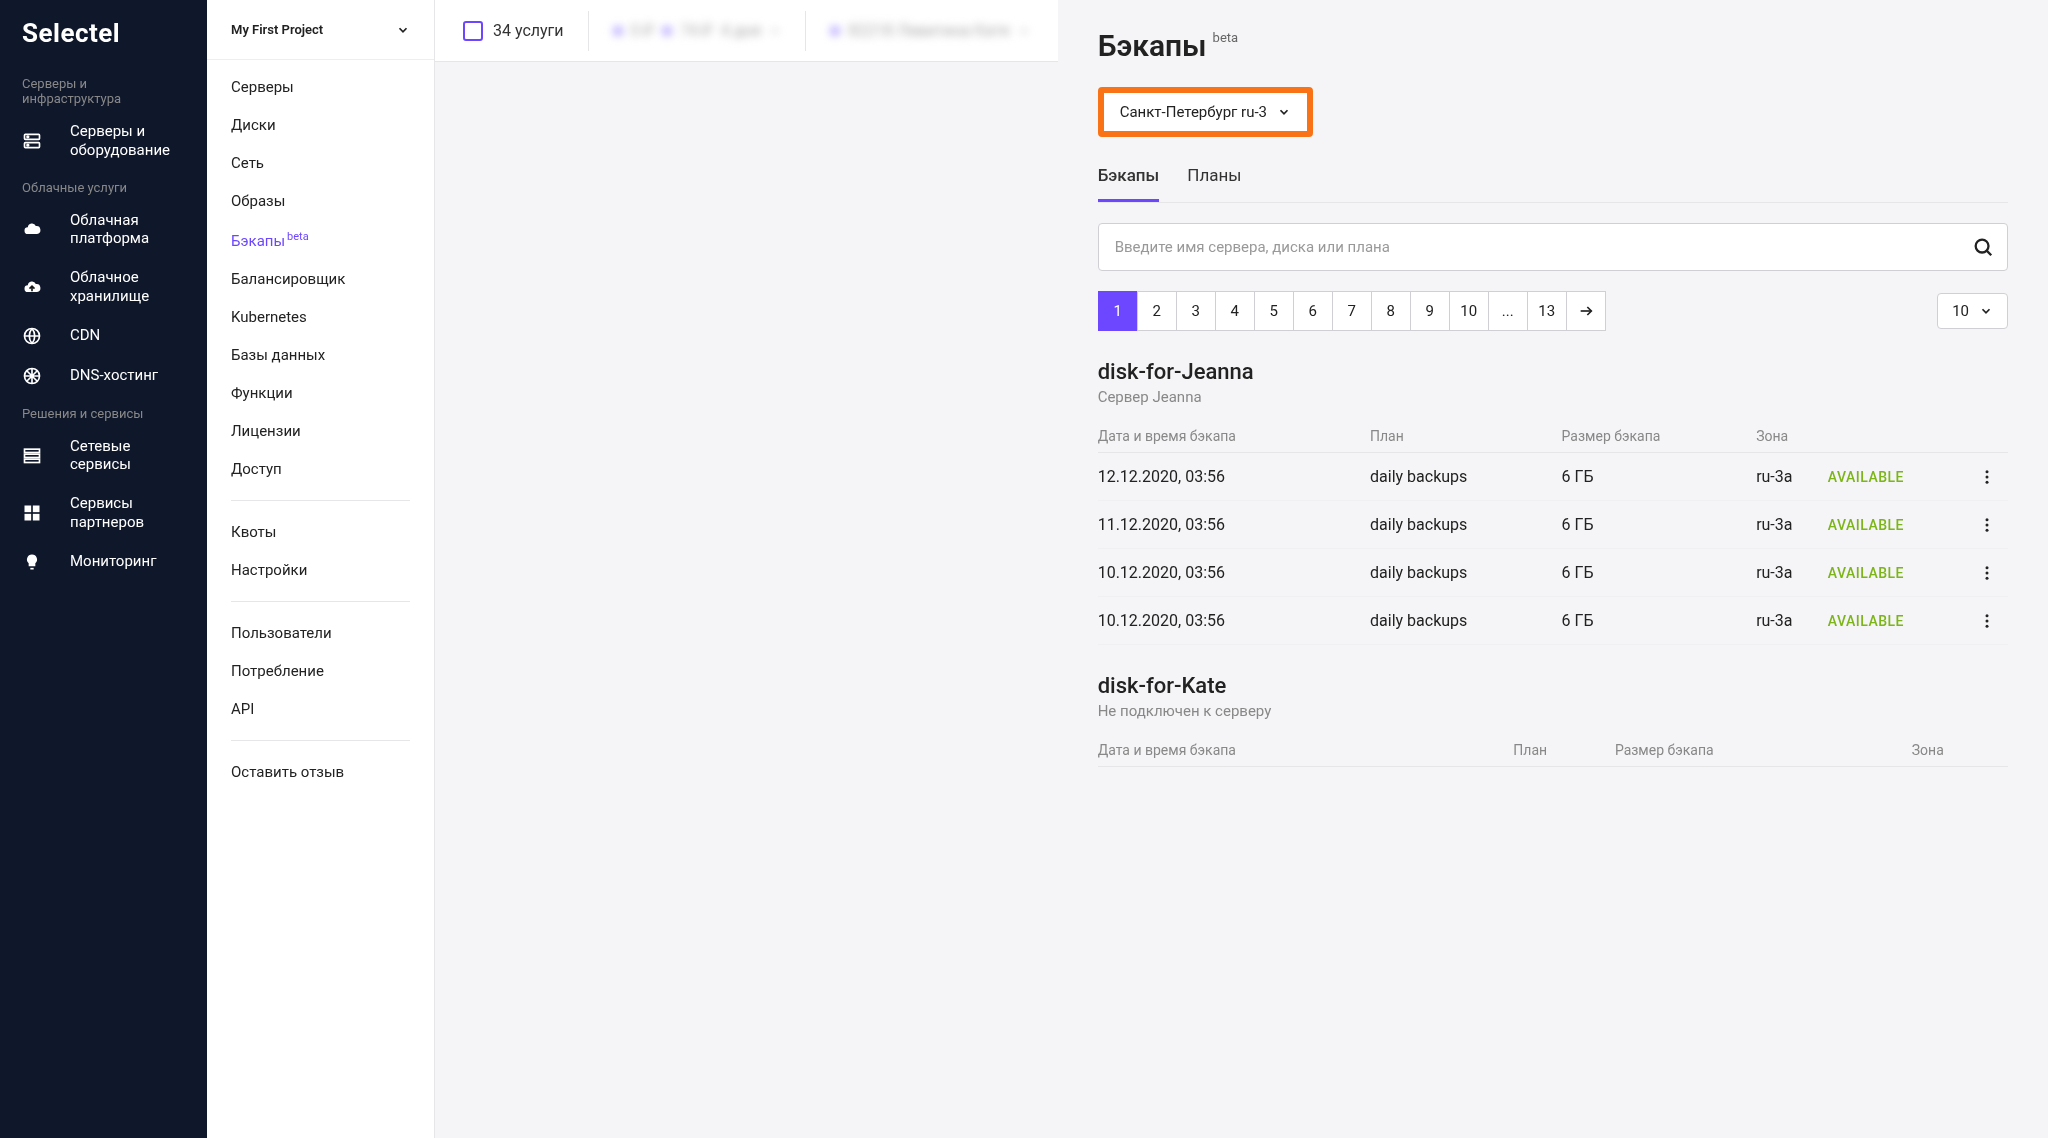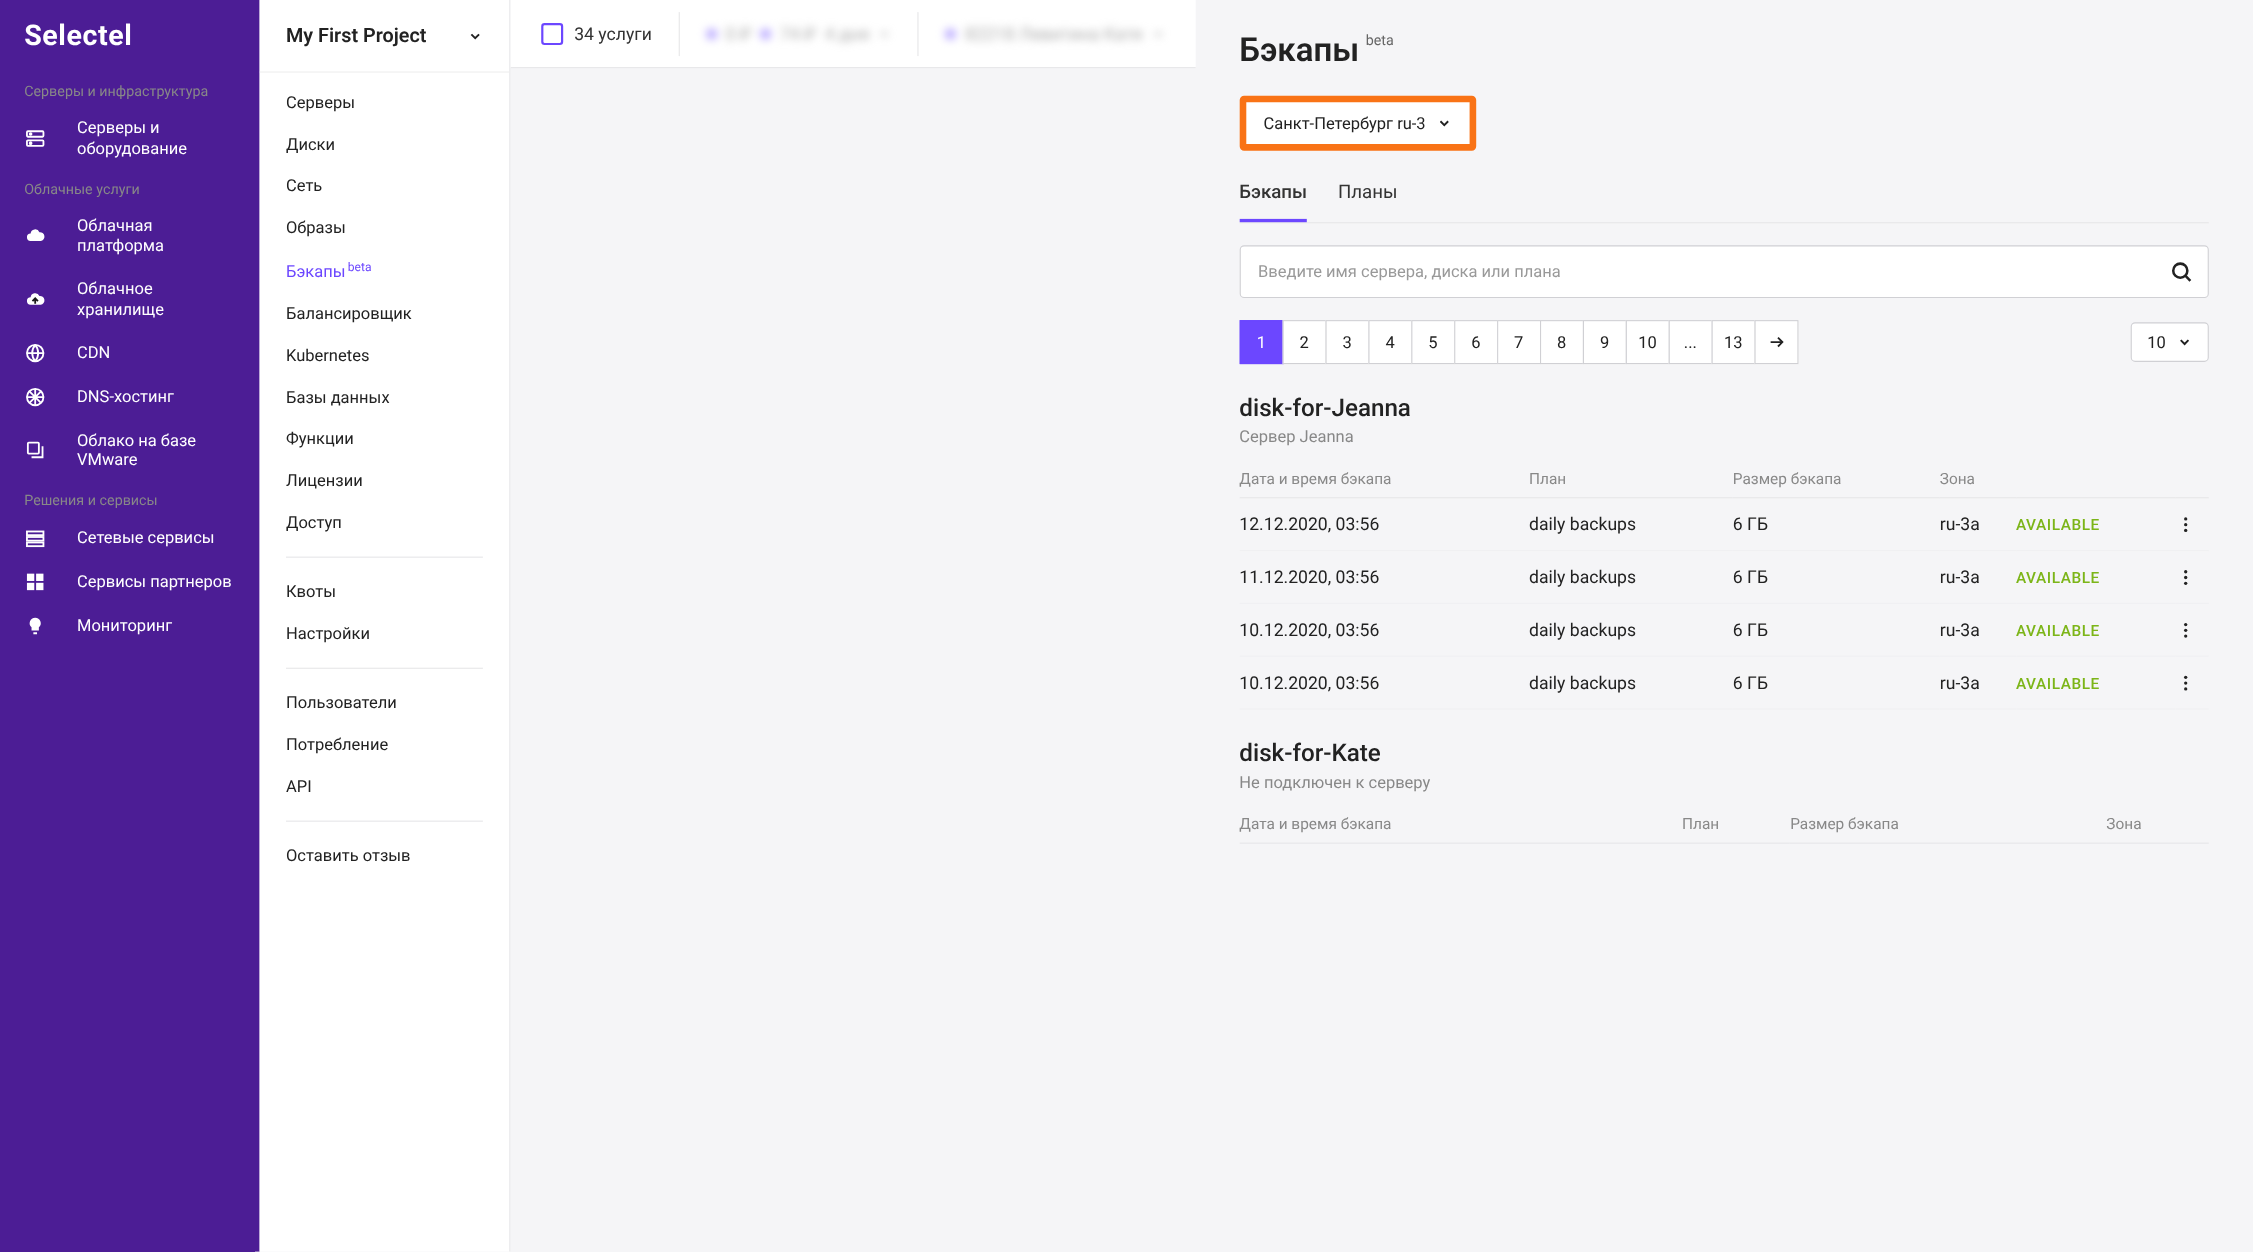--- a/index.html
+++ b/index.html
@@ -1,24 +1,24 @@
 <!DOCTYPE html>
 <html><head>
 <meta charset="utf-8">
 <style>
 *{margin:0;padding:0;box-sizing:border-box;font-family:-apple-system,BlinkMacSystemFont,"Segoe UI",Roboto,sans-serif}
 body{display:flex;height:100vh;background:#f5f5f7;color:#222}
-.sidebar{width:236px;background:#4c1d95;color:#fff;overflow-y:auto;flex-shrink:0}
+.sidebar{width:207px;background:#0f172a;color:#fff;overflow-y:auto;flex-shrink:0}
 .logo{padding:18px 22px;font-size:26px;font-weight:700;letter-spacing:.5px}
 .nav-header{font-size:13px;color:#888;padding:10px 22px 6px}
 .nav-item{display:flex;align-items:center;gap:28px;padding:10px 22px;font-size:15px;cursor:pointer}
 .nav-icon{width:20px;height:20px;flex-shrink:0;display:flex;align-items:center;justify-content:center}
 .nav-label{line-height:1.25}
 .subpanel{width:228px;background:#fff;border-right:1px solid #e6e6e8;overflow-y:auto;flex-shrink:0}
-.project-selector{display:flex;align-items:center;justify-content:space-between;padding:22px 24px;font-size:18px;font-weight:600;cursor:pointer;border-bottom:1px solid #eee}
+.project-selector{display:flex;align-items:center;justify-content:space-between;padding:22px 24px;font-size:13px;font-weight:600;cursor:pointer;border-bottom:1px solid #eee}
 .sublist{padding:8px 0}
 .sub-item{padding:10px 24px;font-size:15px;cursor:pointer;color:#222}
 .sub-item.active{color:#6c47ff}
 .sub-item .beta{font-size:11px;vertical-align:super;margin-left:2px}
 .sub-divider{height:1px;background:#e6e6e8;margin:12px 24px}
 .main{flex:1;display:flex;flex-direction:row;overflow:hidden}
 .topbar{height:62px;background:#fff;border-bottom:1px solid #e6e6e8;display:flex;align-items:center;justify-content:flex-end;padding:0 28px;gap:24px}
 .topbar-item{display:flex;align-items:center;gap:10px;font-size:16px;color:#333}
 .topbar-checkbox{width:20px;height:20px;border:2px solid #6c47ff;border-radius:3px}
 .topbar-blur{filter:blur(4px);color:#aaa;display:flex;align-items:center;gap:8px}
@@ -99,29 +99,20 @@
       </div>
       <div class="nav-item">
         <span class="nav-icon">
           <svg width="20" height="20" viewBox="0 0 24 24" fill="none" stroke="#fff" stroke-width="2">
             <circle cx="12" cy="12" r="9"></circle>
             <path d="M3 12h18M12 3v18M6 6l12 12M18 6L6 18"></path>
           </svg>
         </span>
         <span class="nav-label">DNS-хостинг</span>
       </div>
-      <div class="nav-item">
-        <span class="nav-icon">
-          <svg width="20" height="20" viewBox="0 0 24 24" fill="none" stroke="#fff" stroke-width="2">
-            <rect x="4" y="4" width="12" height="12" rx="1"></rect>
-            <path d="M8 20h12V8"></path>
-          </svg>
-        </span>
-        <span class="nav-label">Облако на базе VMware</span>
-      </div>
       <div class="nav-header">Решения и сервисы</div>
       <div class="nav-item">
         <span class="nav-icon">
           <svg width="20" height="20" viewBox="0 0 24 24" fill="none" stroke="#fff" stroke-width="2">
             <rect x="3" y="5" width="18" height="4"></rect>
             <rect x="3" y="11" width="18" height="4"></rect>
             <rect x="3" y="17" width="18" height="4"></rect>
           </svg>
         </span>
         <span class="nav-label">Сетевые сервисы</span>

